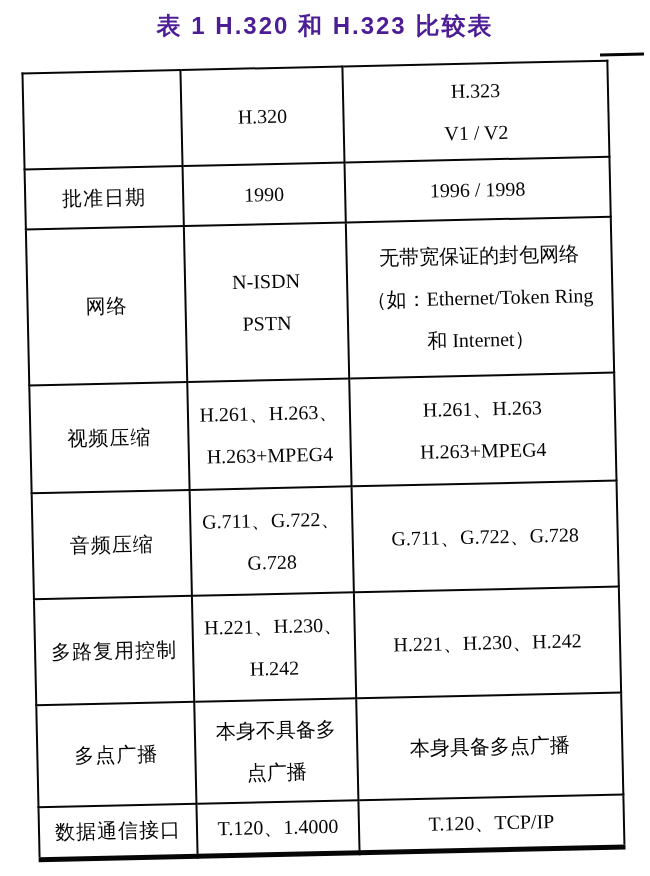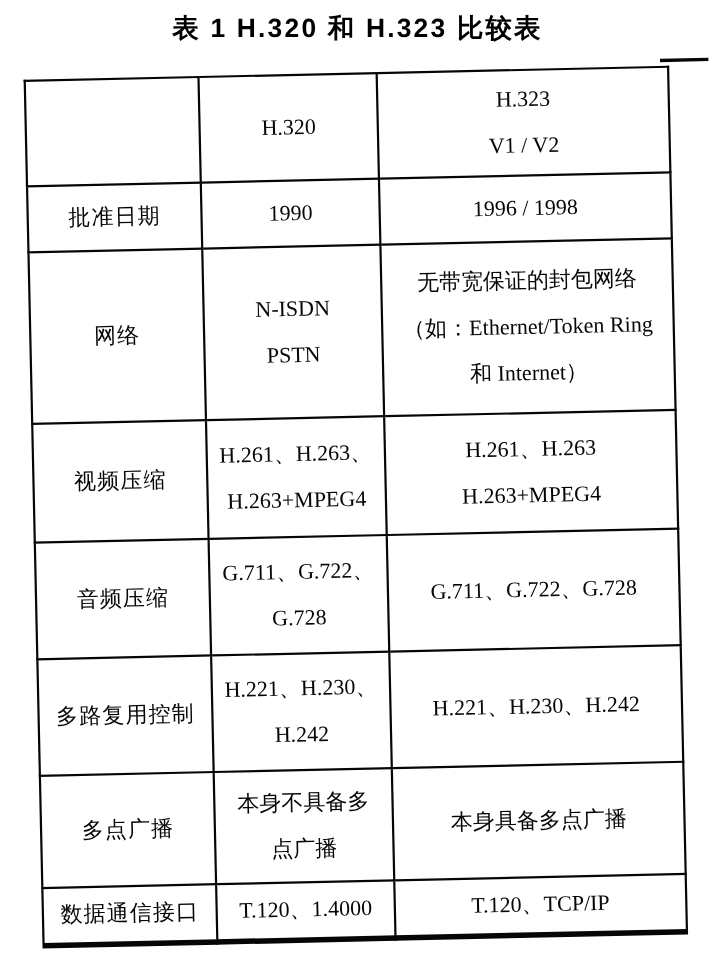--- a/index.html
+++ b/index.html
@@ -20,21 +20,21 @@
     position: absolute;
     top: 10px;
     left: 0;
     width: 100%;
     margin: 0;
     text-align: center;
     font-family: "Liberation Sans", sans-serif;
     font-weight: bold;
     font-size: 24px;
     letter-spacing: 2px;
-    color: #000000;
+    color: #4c1d95;
   }
   .table-wrap {
     position: absolute;
     left: 30px;
     top: 66px;
     width: 585px;
     transform: rotate(-1.25deg);
     transform-origin: 50% 50%;
   }
   table.cmp {

